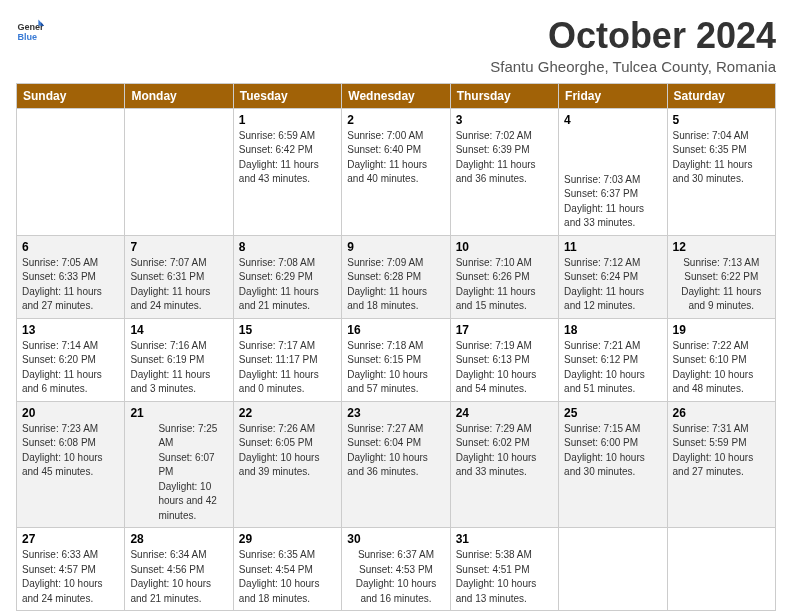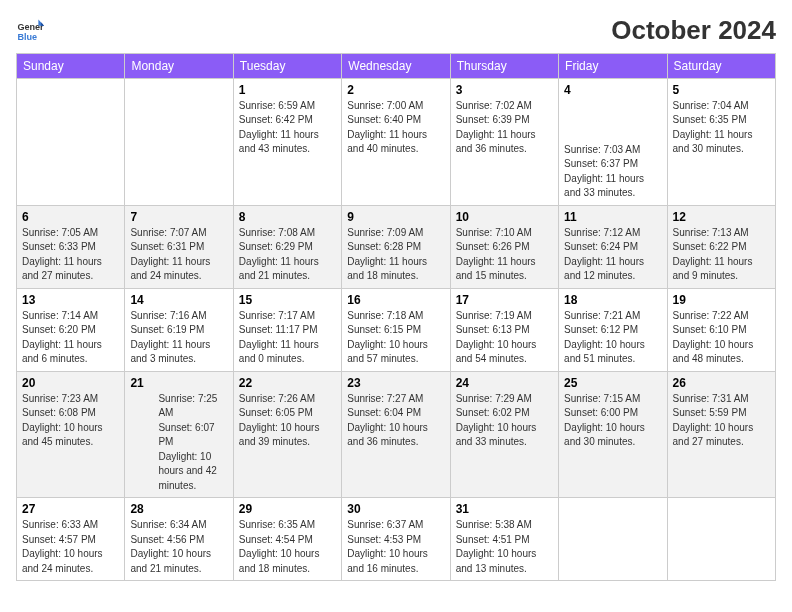--- a/index.html
+++ b/index.html
@@ -22,42 +22,42 @@
       gap: 4px;
     }
     .logo-icon {
       width: 28px;
       height: 28px;
     }
     .title-block {
       text-align: right;
     }
     .month-title {
-      font-size: 26px;
+      font-size: 36px;
       font-weight: bold;
       color: #333;
       line-height: 1.1;
     }
     .subtitle {
       font-size: 15px;
       color: #555;
       margin-top: 2px;
     }
     .calendar {
       width: 100%;
       border-collapse: collapse;
       font-size: 11px;
     }
     .calendar th {
-      background-color: #8b5cf6;
+      background-color: #a16207;
       color: #fff;
       text-align: left;
       padding: 5px 6px;
       font-size: 12px;
-      font-weight: normal;
+      font-weight: bold;
       border: 1px solid #ccc;
     }
     .calendar td {
       border: 1px solid #ccc;
       vertical-align: top;
       padding: 4px 5px;
       width: calc(100% / 7);
       min-height: 80px;
       background: #fff;
     }
@@ -86,20 +86,21 @@
   <div class="logo">
     <svg class="logo-icon" viewBox="0 0 40 40">
       <text x="2" y="20" font-size="13" font-weight="bold" fill="#333" font-family="Arial">General</text>
       <text x="2" y="34" font-size="13" font-weight="bold" fill="#3a7bd5" font-family="Arial">Blue</text>
       <polygon points="32,5 40,14 32,14" fill="#3a7bd5"></polygon>
       <polygon points="36,9 40,14 36,14" fill="#1a4a9a"></polygon>
     </svg>
   </div>
   <div class="title-block">
     <div class="month-title">October 2024</div>
+    <div class="subtitle">Sfantu Gheorghe, Tulcea County, Romania</div>
   </div>
 </div>
 
 <table class="calendar">
   <thead>
     <tr>
     <th>Sunday</th>
         <th>Monday</th>
         <th>Tuesday</th>
         <th>Wednesday</th>
@@ -175,21 +176,21 @@
 Daylight: 11 hours and 15 minutes.</div>
         </td>
         <td>
           <span class="day-number">11</span>
           <div class="day-info" style="white-space: pre-line;">Sunrise: 7:12 AM
 Sunset: 6:24 PM
 Daylight: 11 hours and 12 minutes.</div>
         </td>
         <td>
           <span class="day-number">12</span>
-          <div class="day-info" style="white-space: pre-line;">Sunrise: 7:13 AM
+          <div class="day-info" style="white-space: pre-line; text-align: center;">Sunrise: 7:13 AM
 Sunset: 6:22 PM
 Daylight: 11 hours and 9 minutes.</div>
         </td>
       </tr>
       <tr>
         <td>
           <span class="day-number">13</span>
           <div class="day-info" style="white-space: pre-line;">Sunrise: 7:14 AM
 Sunset: 6:20 PM
 Daylight: 11 hours and 6 minutes.</div>
@@ -289,21 +290,21 @@
 Daylight: 10 hours and 21 minutes.</div>
         </td>
         <td>
           <span class="day-number">29</span>
           <div class="day-info" style="white-space: pre-line;">Sunrise: 6:35 AM
 Sunset: 4:54 PM
 Daylight: 10 hours and 18 minutes.</div>
         </td>
         <td>
           <span class="day-number">30</span>
-          <div class="day-info" style="white-space: pre-line;">Sunrise: 6:37 AM
+          <div class="day-info" style="white-space: pre-line; text-align: center;">Sunrise: 6:37 AM
 Sunset: 4:53 PM
 Daylight: 10 hours and 16 minutes.</div>
         </td>
         <td>
           <span class="day-number">31</span>
           <div class="day-info" style="white-space: pre-line;">Sunrise: 5:38 AM
 Sunset: 4:51 PM
 Daylight: 10 hours and 13 minutes.</div>
         </td>
         <td class="empty-cell"></td>

